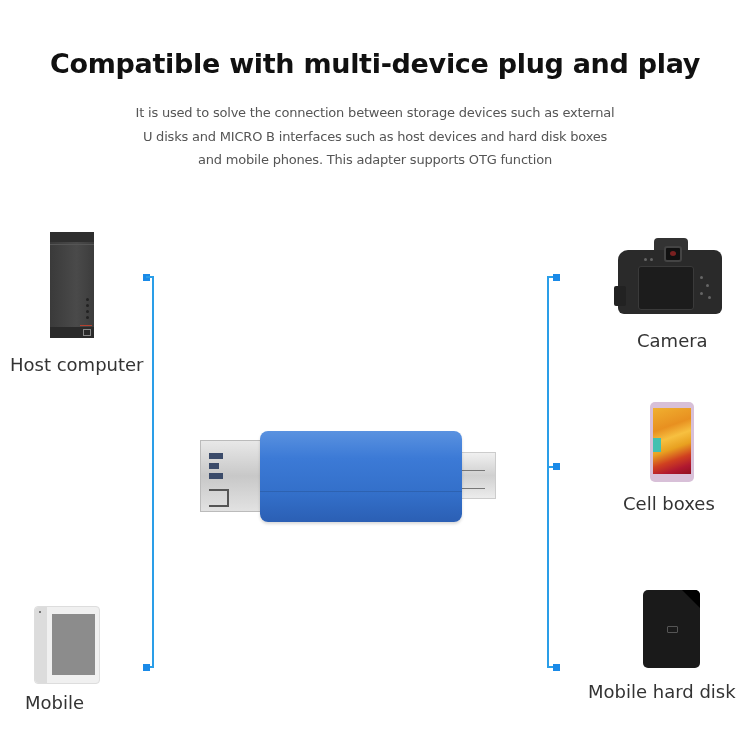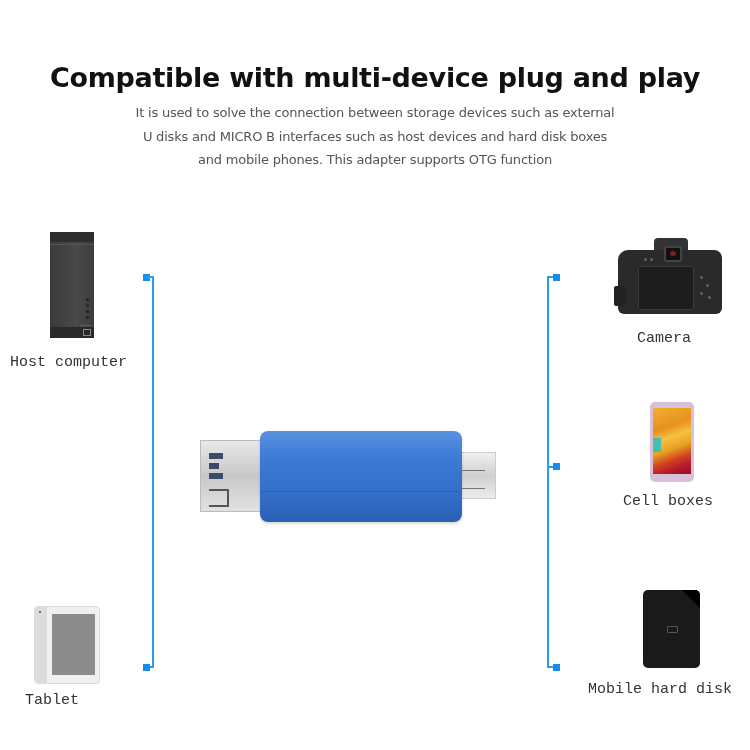--- a/index.html
+++ b/index.html
@@ -1,23 +1,23 @@
 <!DOCTYPE html>
 <html><head>
 <meta charset="utf-8">
 <style>
   html, body { margin:0; padding:0; background:#ffffff; }
   body { width:750px; height:750px; position:relative; overflow:hidden;
          font-family:"DejaVu Sans", sans-serif; color:#333; }
   .title { position:absolute; left:0; width:750px; top:48px; text-align:center;
            font-size:27px; font-weight:bold; color:#111; letter-spacing:-0.3px;
-           font-family:"DejaVu Sans", sans-serif;margin-top:14px; }
+           font-family:"DejaVu Sans", sans-serif; }
   .desc { position:absolute; left:20px; width:710px; top:101px; text-align:center;
           font-size:13px; line-height:23.5px; color:#555; letter-spacing:-0.2px; }
-  .label { position:absolute; font-size:15px; color:#333; white-space:nowrap;font-family:Liberation Mono, monospace; }
+  .label { position:absolute; font-size:18px; color:#333; white-space:nowrap; }
   
   .vline { position:absolute; width:2px; background:#2a9ee8; }
   .hline { position:absolute; height:2px; background:#2a9ee8; }
   .sq { position:absolute; width:7px; height:7px; background:#1a8ae8; }
 
   
   .tower { position:absolute; left:50px; top:232px; width:44px; height:106px;
            background:linear-gradient(90deg,#3a3a3a,#4a4a4a 60%,#3c3c3c); }
   .tower .top { position:absolute; left:0; top:0; width:44px; height:10px; background:#2e2e2e; }
   .tower .line1 { position:absolute; left:0; top:12px; width:44px; height:1px; background:#555; }
@@ -116,21 +116,21 @@
   </div>
   <div class="label" style="left:10px;top:354px;">Host computer</div>
 </div>
 
 <div>
   <div class="tablet">
     <div class="side"></div>
       <div class="cam"></div>
       <div class="screen"></div>
   </div>
-  <div class="label" style="left:25px;top:692px;">Tablet</div>
+  <div class="label" style="left:25px;top:692px;">Mobile</div>
 </div>
 
 <div>
   <div class="usb-a">
     <div class="pin" style="top:12px;"></div>
     <div class="pin" style="top:22px;width:10px;"></div>
     <div class="pin" style="top:32px;"></div>
     <div class="hook"></div>
   </div>
   <div class="micro">

